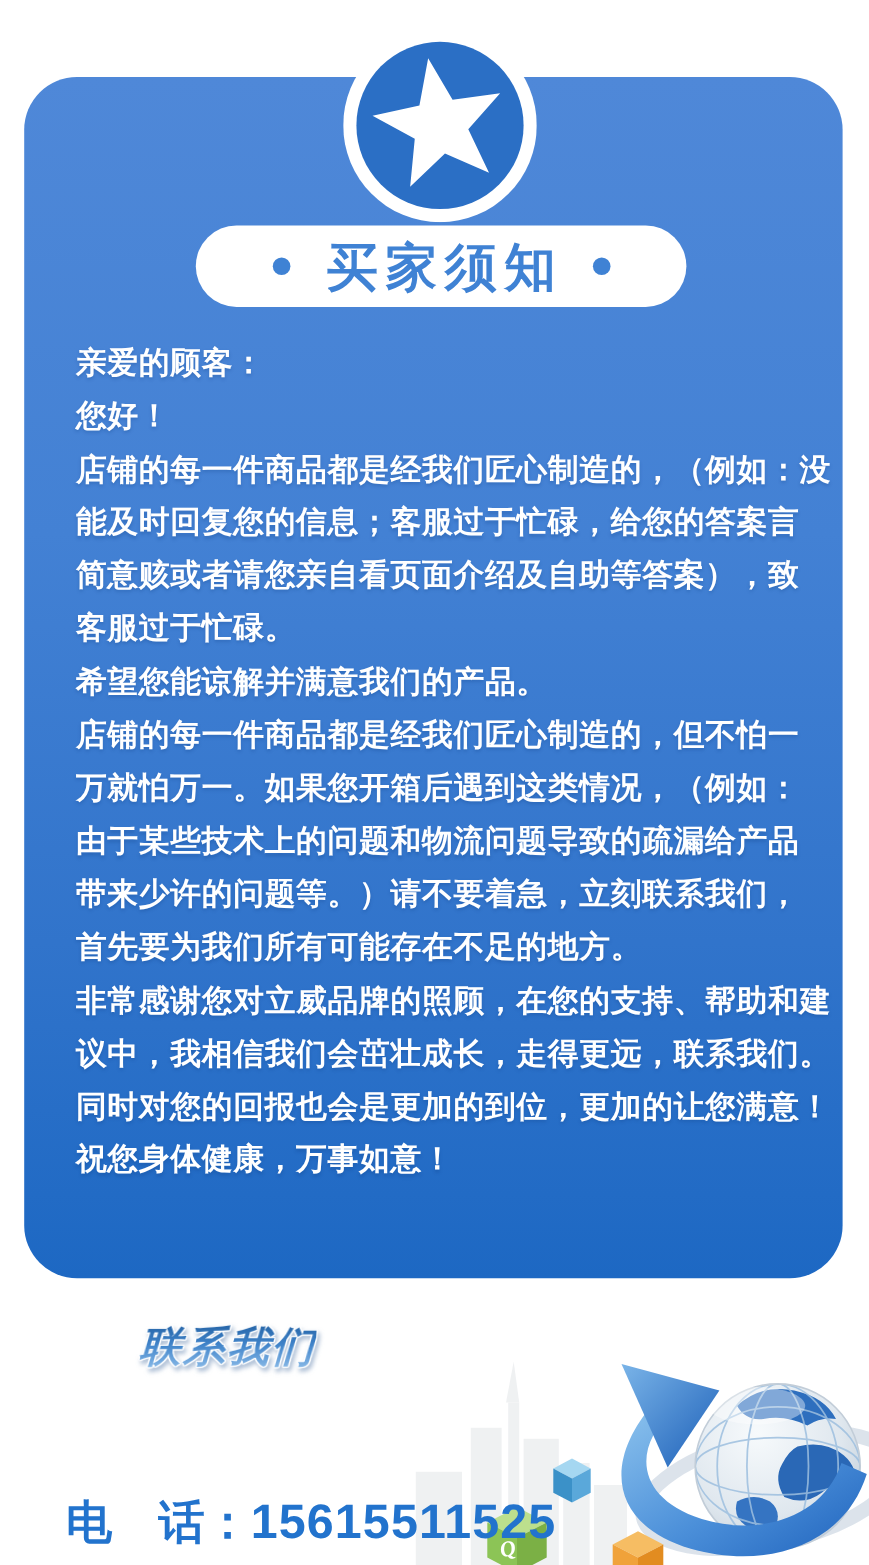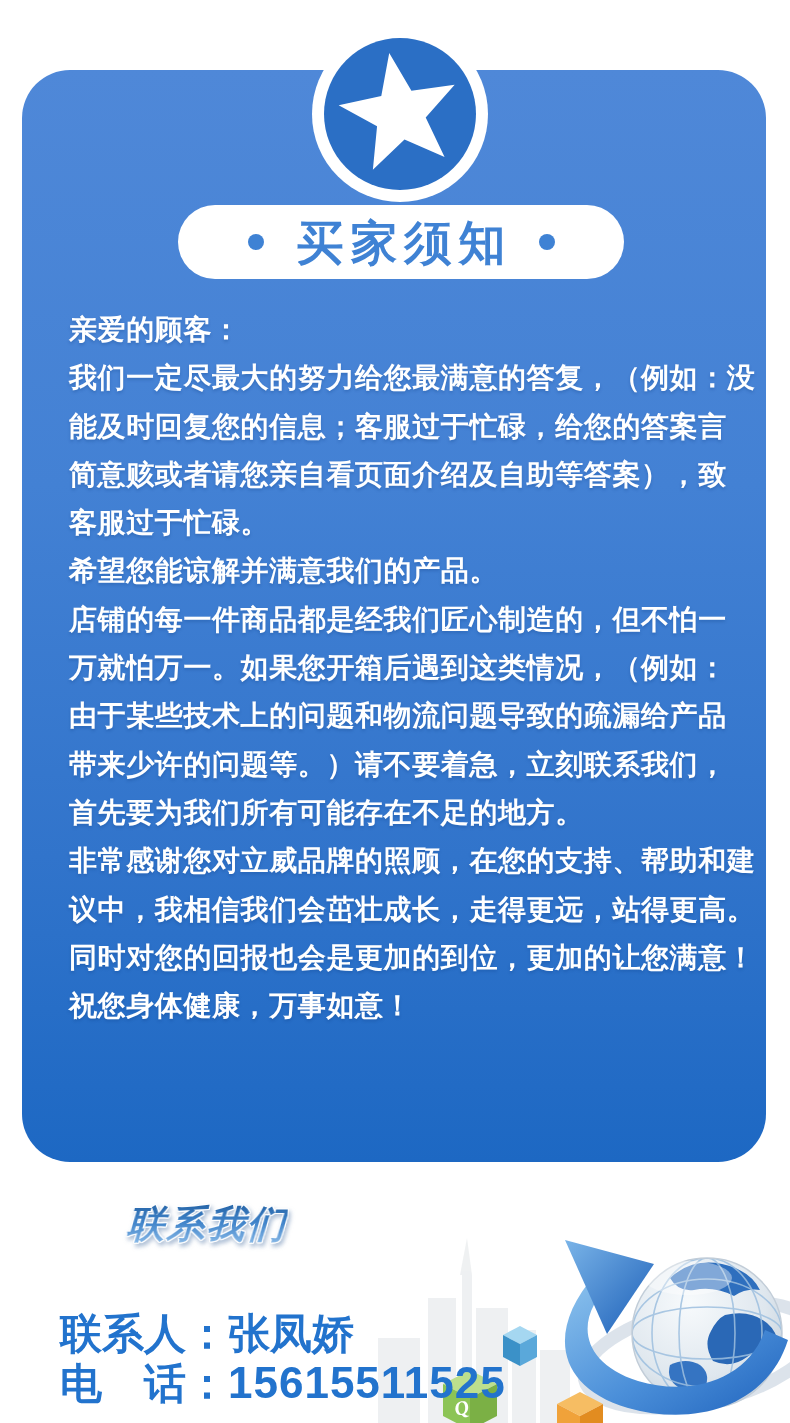--- a/index.html
+++ b/index.html
@@ -86,32 +86,33 @@
   </div>
 
   <div class="pill">
     <span class="dot"></span>
     <span class="pill-text">买家须知</span>
     <span class="dot"></span>
   </div>
 
   <div class="notice">
       <div class="notice-line">亲爱的顾客：</div>
-      <div class="notice-line">我们一定尽最大的努力给您最满意的答复，（例如：没</div>
+      <div class="notice-line">您好！</div>
+      <div class="notice-line">店铺的每一件商品都是经我们匠心制造的，（例如：没</div>
       <div class="notice-line">能及时回复您的信息；客服过于忙碌，给您的答案言</div>
       <div class="notice-line">简意赅或者请您亲自看页面介绍及自助等答案），致</div>
       <div class="notice-line">客服过于忙碌。</div>
       <div class="notice-line">希望您能谅解并满意我们的产品。</div>
       <div class="notice-line">店铺的每一件商品都是经我们匠心制造的，但不怕一</div>
       <div class="notice-line">万就怕万一。如果您开箱后遇到这类情况，（例如：</div>
       <div class="notice-line">由于某些技术上的问题和物流问题导致的疏漏给产品</div>
       <div class="notice-line">带来少许的问题等。）请不要着急，立刻联系我们，</div>
       <div class="notice-line">首先要为我们所有可能存在不足的地方。</div>
       <div class="notice-line">非常感谢您对立威品牌的照顾，在您的支持、帮助和建</div>
-      <div class="notice-line">议中，我相信我们会茁壮成长，走得更远，站得更高。</div>
+      <div class="notice-line">议中，我相信我们会茁壮成长，走得更远，联系我们。</div>
       <div class="notice-line">同时对您的回报也会是更加的到位，更加的让您满意！</div>
       <div class="notice-line">祝您身体健康，万事如意！</div>
     </div>
 
   <div class="globe-art">
     <svg viewBox="0 0 420 243">
       <defs>
         <linearGradient id="ribbon" x1="0" y1="0" x2="1" y2="1">
           <stop offset="0" stop-color="#8ec4ee"></stop>
           <stop offset="0.55" stop-color="#4b8fd9"></stop>
@@ -182,20 +183,17 @@
         <g>
           <polygon points="210,212 233,224 210,236 187,224" fill="#f6bd63"></polygon>
           <polygon points="210,236 233,224 233,243 210,243" fill="#e28c20"></polygon>
           <polygon points="187,224 210,236 210,243 187,243" fill="#f0a23a"></polygon>
         </g>
       </g>
     </svg>
   </div>
 
   <div class="contact-title">联系我们</div>
-  <div class="person">
-    <span>联系人：</span><span>张凤娇</span>
-  </div>
   <div class="phone">
     <span>电　话：</span><span class="num">15615511525</span>
   </div>
 
 </div>
 
 </body></html>

